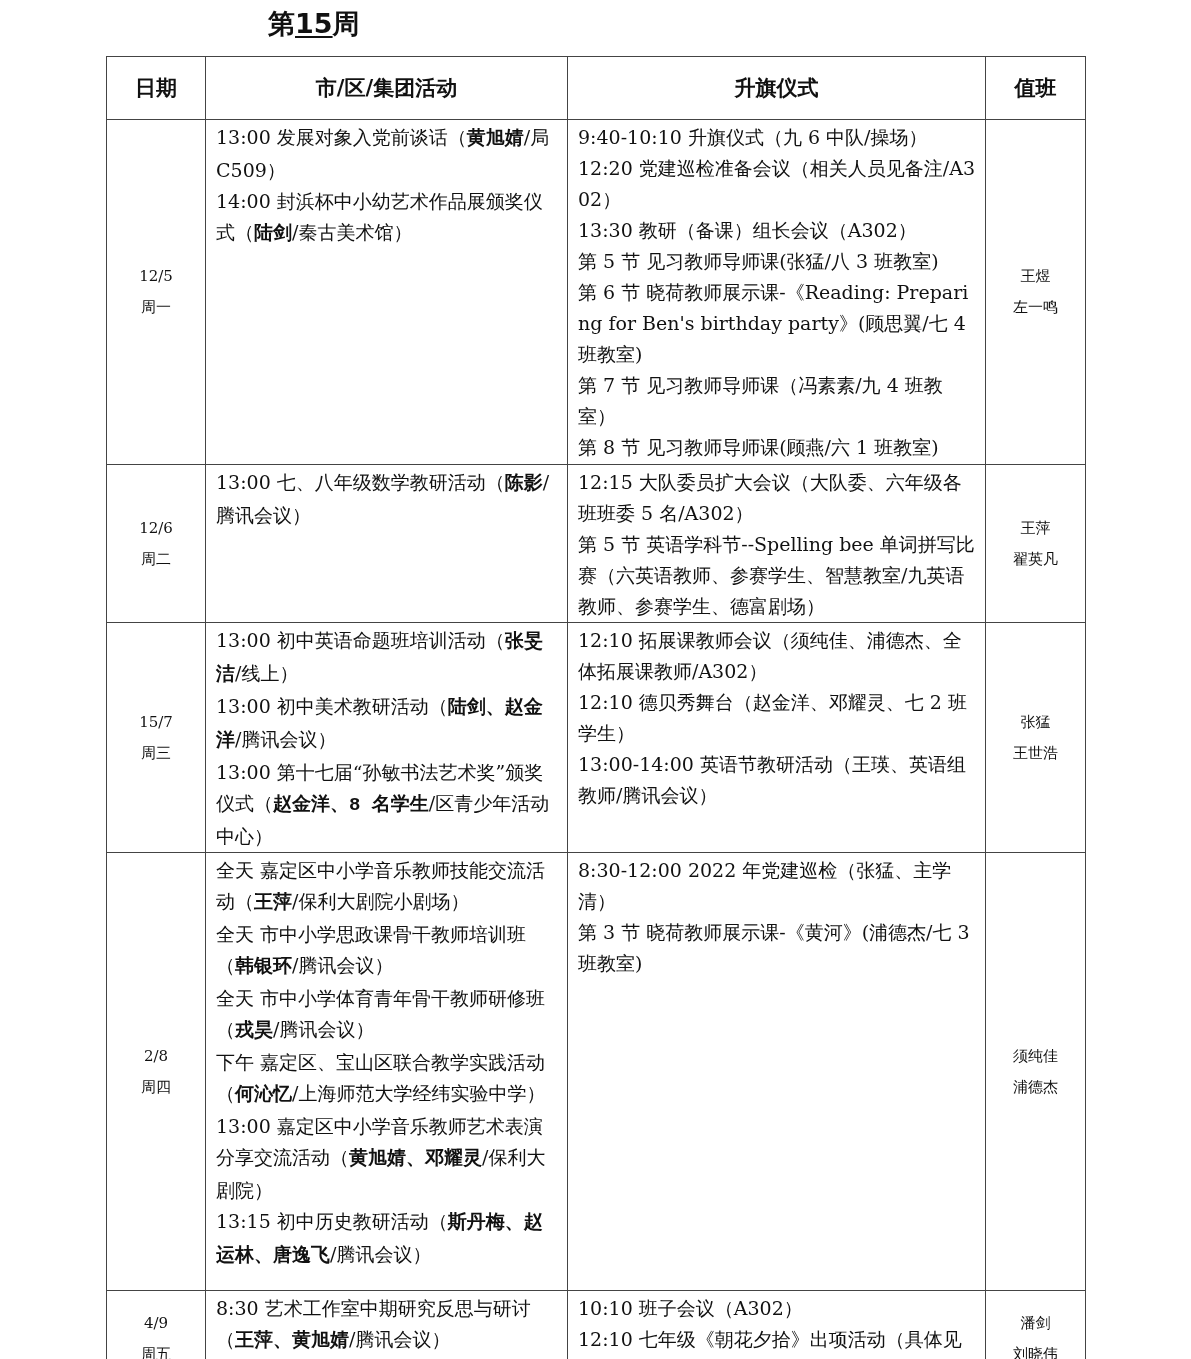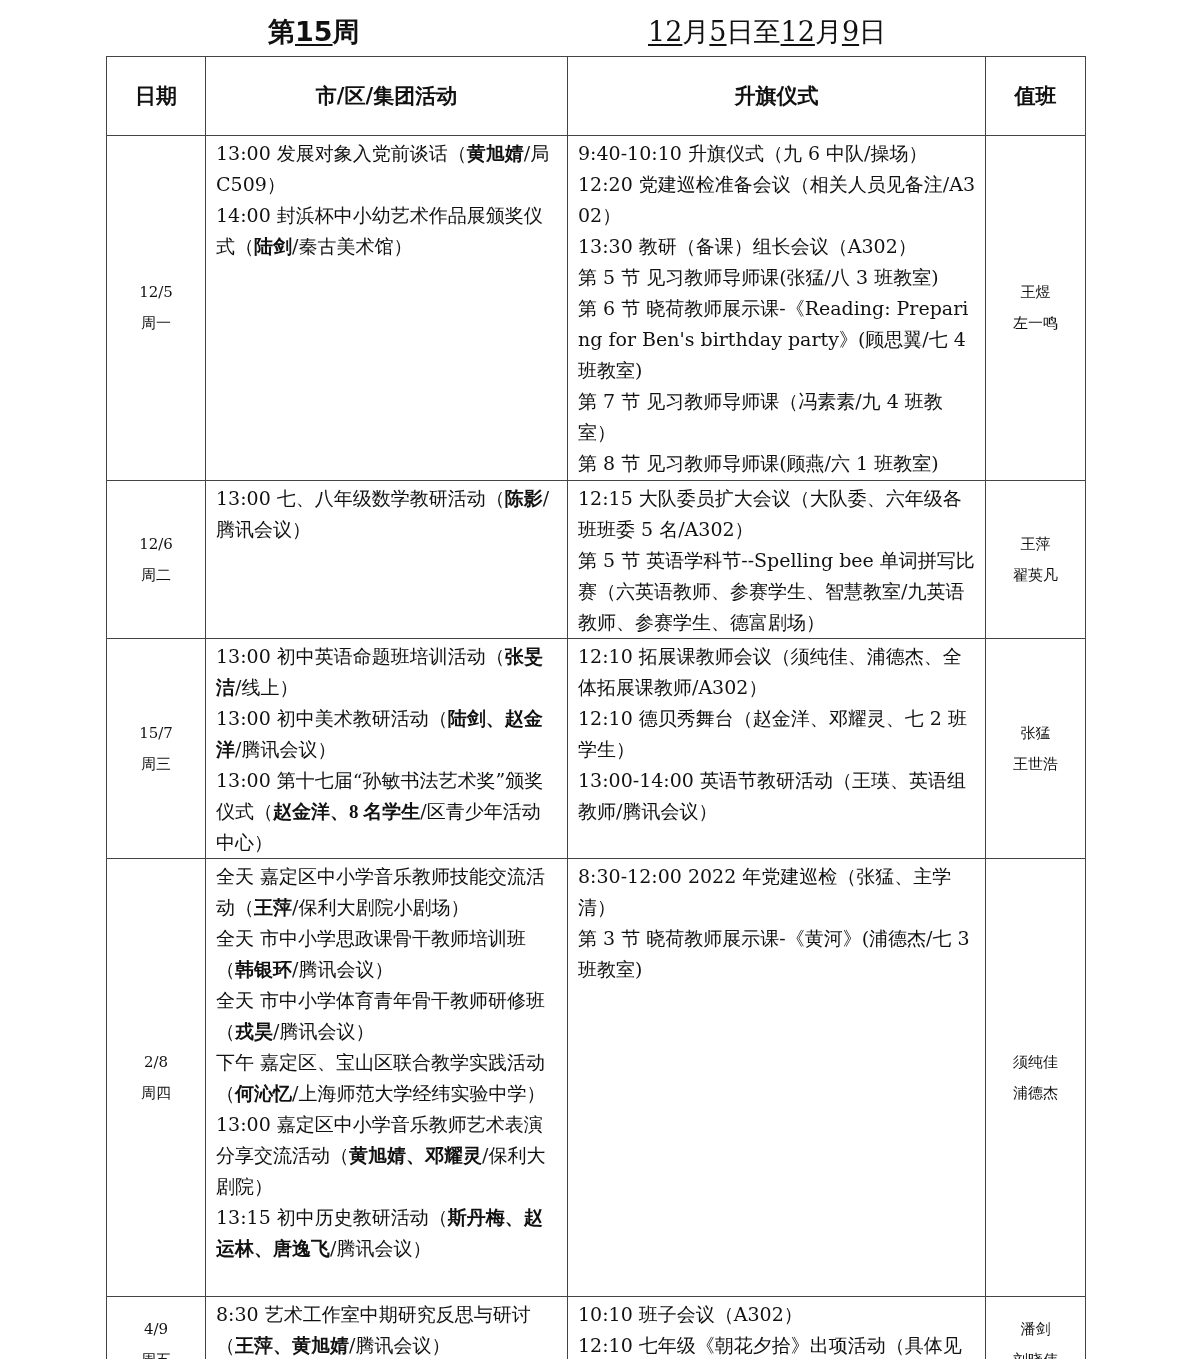--- a/index.html
+++ b/index.html
@@ -1,39 +1,38 @@
 <!DOCTYPE html>
 <html><head>
 <meta charset="utf-8">
 <style>
   html, body { margin: 0; padding: 0; background: #ffffff; }
   body { width: 1191px; height: 1359px; overflow: hidden; position: relative;
          font-family: "DejaVu Serif", "Liberation Serif", serif; color: #111; }
-  .title-row { position: absolute; top: 8px; left: 0; width: 1191px; height: 56px; }
+  .title-row { position: absolute; top: 0; left: 0; width: 1191px; height: 56px; }
   .week-title { position: absolute; left: 268px; top: 6px; font-size: 27px; font-weight: bold;
                 font-family: "DejaVu Sans", "Liberation Sans", sans-serif; letter-spacing: 0; }
   .date-range { position: absolute; left: 648px; top: 6px; font-size: 27px;
                 font-family: "DejaVu Serif", "Liberation Serif", serif; }
   .u { text-decoration: underline; text-underline-offset: 3px; }
   table.schedule { position: absolute; left: 106px; top: 56px; border-collapse: collapse;
                    table-layout: fixed; width: 979px; }
-  table.schedule td, table.schedule th { border: 1.5px solid #444; vertical-align: top; padding: 12px; }
+  table.schedule td, table.schedule th { border: 1.5px solid #444; vertical-align: top; padding: 4px; }
   th { height: 54px; font-size: 21px; font-weight: bold; text-align: center; vertical-align: middle !important;
        font-family: "DejaVu Sans", "Liberation Sans", sans-serif; }
   td.date, td.duty { text-align: center; vertical-align: middle !important; font-size: 15px; line-height: 31px; }
   td.content { font-size: 19px; line-height: 31px; padding: 2px 8px 0 10px !important; word-break: break-all; }
   td.content .item { display: block; }
-  b.bold { font-weight: bold; font-family: Liberation Serif, serif; }
+  b.bold { font-weight: bold; font-family: Liberation Mono, monospace; }
 </style>
 </head>
 <body>
 
 <div class="title-row">
   <div class="week-title"><span>第</span><span class="u">15</span><span>周</span></div>
-  <div class="date-range"><span class="u">12</span><span>月</span><span class="u">5</span><span>日至</span><span class="u">12</span><span>月</span><span class="u">9</span><span>日</span></div>
 </div>
 
 <table class="schedule">
   <colgroup>
     <col style="width:99px">
       <col style="width:362px">
       <col style="width:418px">
       <col style="width:100px">
   </colgroup>
   <thead>

